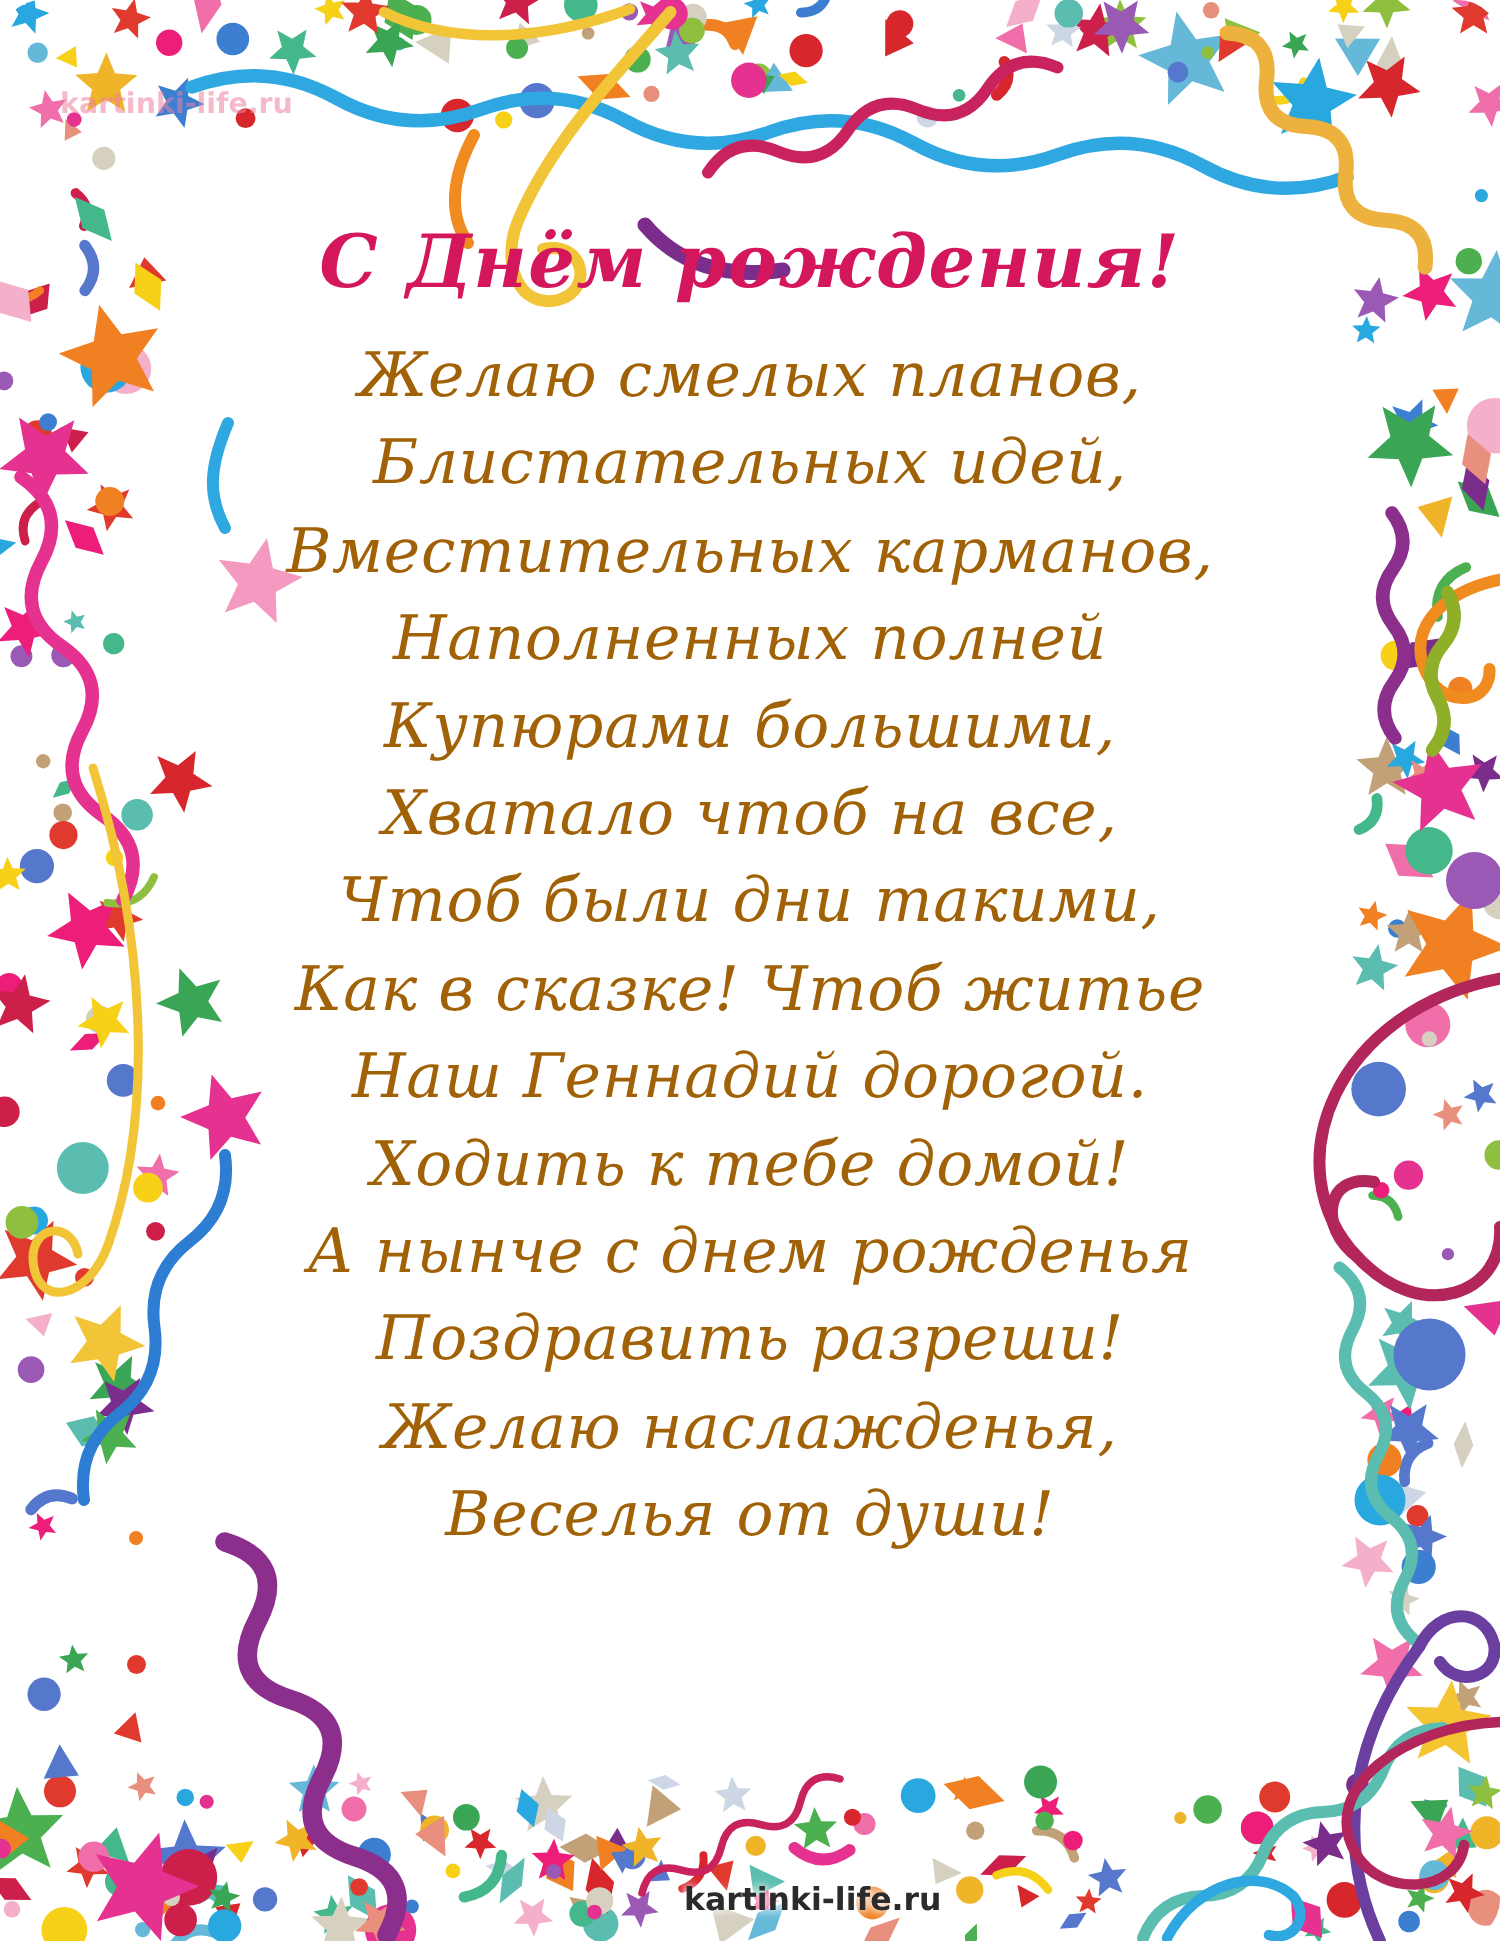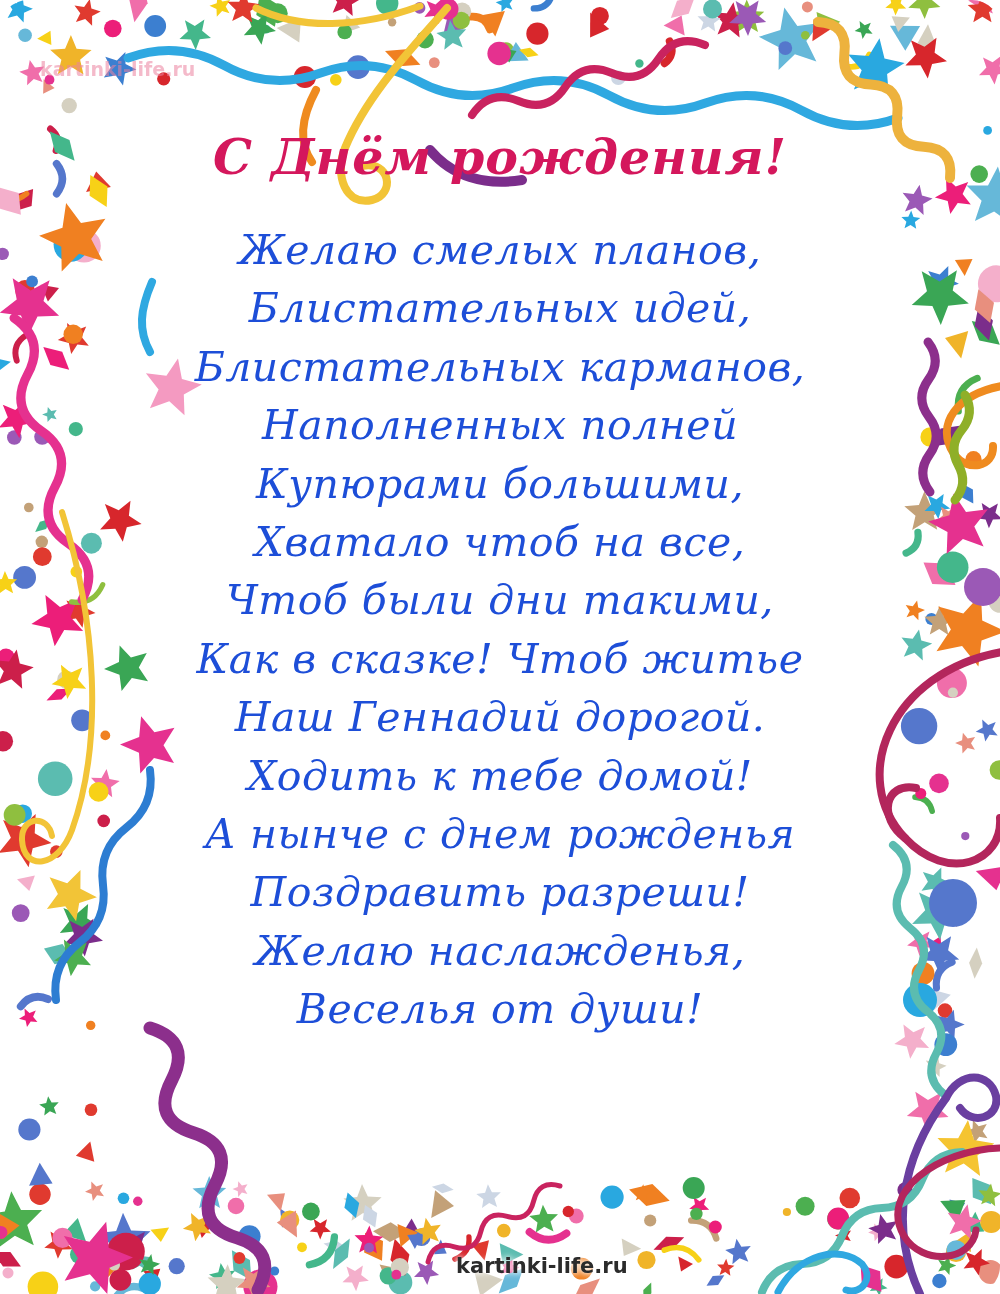--- a/index.html
+++ b/index.html
@@ -3,21 +3,21 @@
 <meta charset="utf-8">
 <style>
   html,body{margin:0;padding:0;background:#ffffff;}
   .card{
     position:relative;width:1000px;height:1294px;overflow:hidden;
     background:#ffffff;font-family:"DejaVu Serif",serif;
   }
   .confetti{position:absolute;left:0;top:0;z-index:0;}
   .content{position:absolute;left:0;top:0;width:1000px;z-index:2;text-align:center;pointer-events:none;}
   .title{
-    position:absolute;left:0;right:0;top:128px;margin:0;
+    position:absolute;left:0;right:0;top:128px;margin:17px;
     font-size:49px;font-weight:bold;font-style:italic;letter-spacing:1px;
   }
   .poem{
     position:absolute;left:0;right:0;top:221px;
     font-style:italic;font-size:41px;line-height:58.4px;letter-spacing:.5px;
   }
   .wm-top{
     position:absolute;left:40px;top:58px;z-index:3;
     font-family:"DejaVu Sans",sans-serif;font-weight:bold;font-size:19px;
     opacity:.55;pointer-events:none;
@@ -409,24 +409,24 @@
       <path d="M 762 1292 Q 772.8 1264.9 802.0 1264.0 Q 831.2 1263.1 842.0 1236.0 Q 852.8 1208.9 882.0 1208.0 Q 911.2 1207.1 922.0 1180.0 Q 932.8 1152.9 962.0 1152.0" fill="none" stroke="#5bbcb0" stroke-width="8" stroke-linecap="round"></path>
       <path d="M 778 1292 C 798 1254 840 1244 862 1264 C 874 1278 862 1295 846 1290" fill="none" stroke="#2fa8e1" stroke-width="7" stroke-linecap="round"></path>
       <path d="M 428 1262 Q 433.2 1240.5 454.4 1246.8 Q 475.6 1253.1 480.8 1231.6 Q 486.0 1210.1 507.2 1216.4 Q 528.4 1222.7 533.6 1201.2 Q 538.8 1179.7 560.0 1186.0" fill="none" stroke="#c9235f" stroke-width="5" stroke-linecap="round"></path>
       <path d="M 1000 1148 C 938 1150 878 1192 904 1236 C 922 1266 972 1262 976 1230" fill="none" stroke="#b3265c" stroke-width="7" stroke-linecap="round"></path>
     </svg>
 
   <div class="wm-top" style="color: rgb(236, 130, 160);">kartinki-life.ru</div>
 
   <div class="content">
     <h1 class="title" style="color: rgb(212, 23, 92);">С Днём рождения!</h1>
-    <div class="poem" style="color: #1d4ed8;">
+    <div class="poem" style="color: #a16207;">
         <div>Желаю смелых планов,</div>
         <div>Блистательных идей,</div>
-        <div>Блистательных карманов,</div>
+        <div>Вместительных карманов,</div>
         <div>Наполненных полней</div>
         <div>Купюрами большими,</div>
         <div>Хватало чтоб на все,</div>
         <div>Чтоб были дни такими,</div>
         <div>Как в сказке! Чтоб житье</div>
         <div>Наш Геннадий дорогой.</div>
         <div>Ходить к тебе домой!</div>
         <div>А нынче с днем рожденья</div>
         <div>Поздравить разреши!</div>
         <div>Желаю наслажденья,</div>

